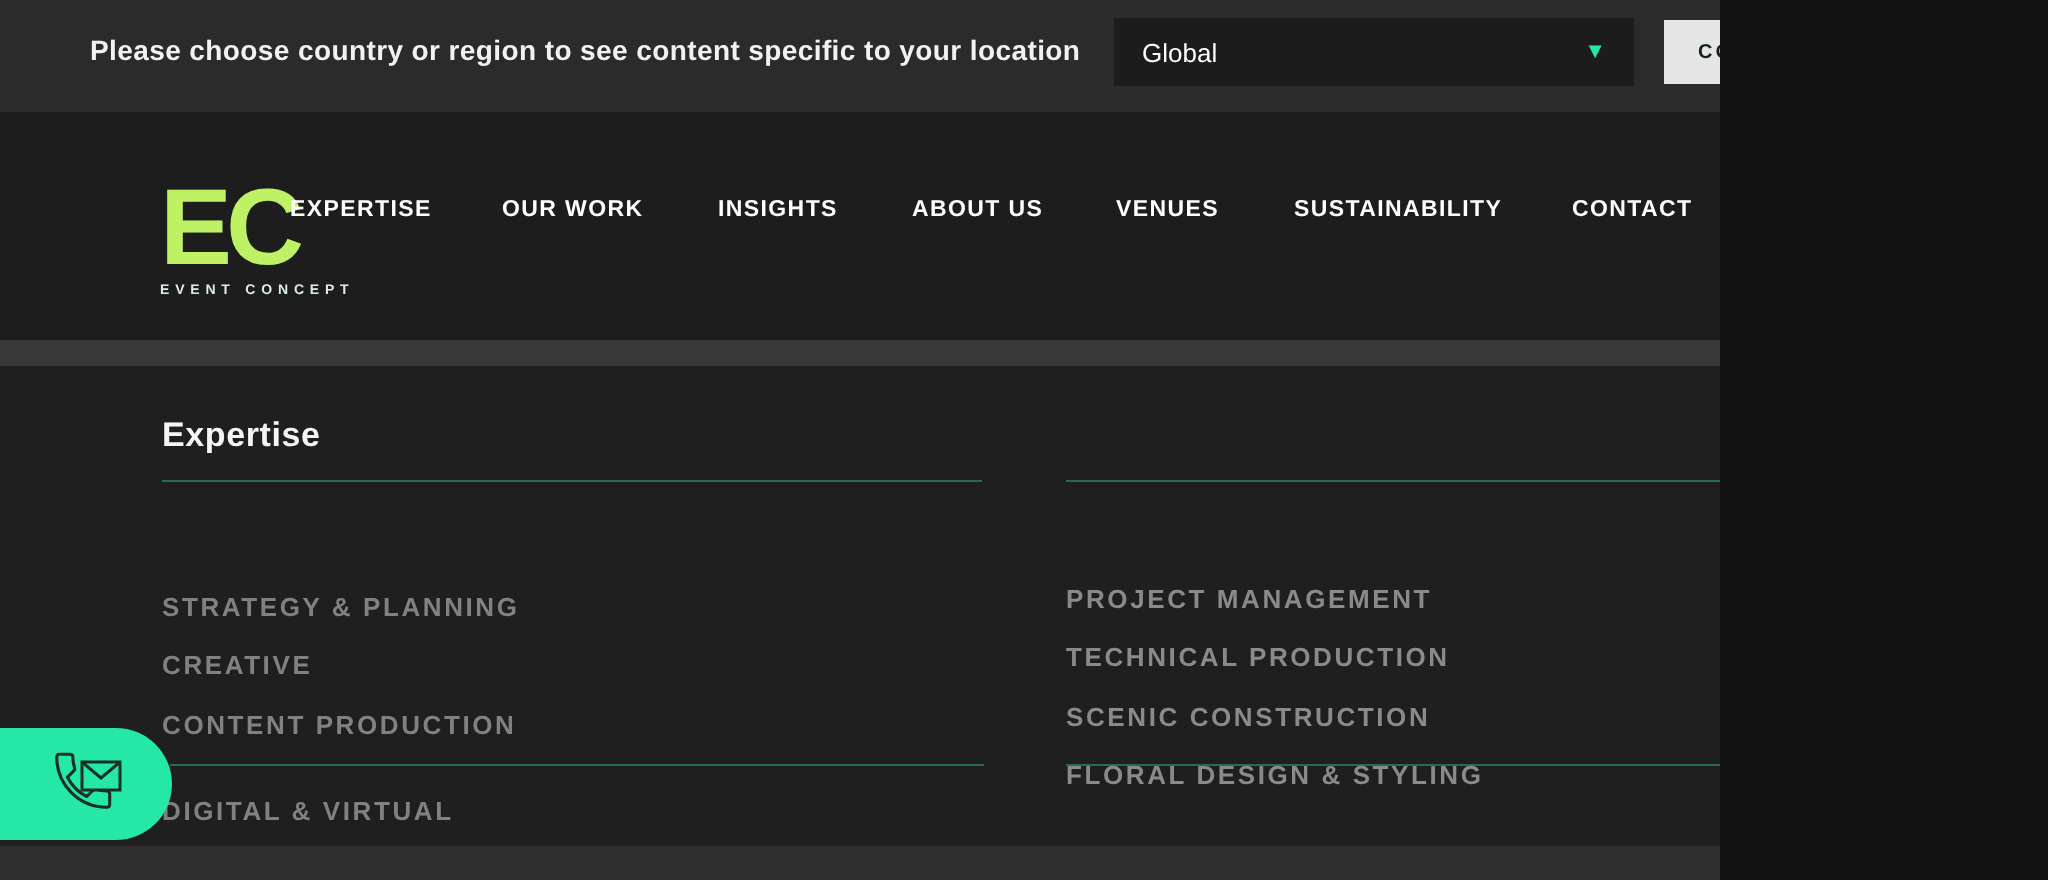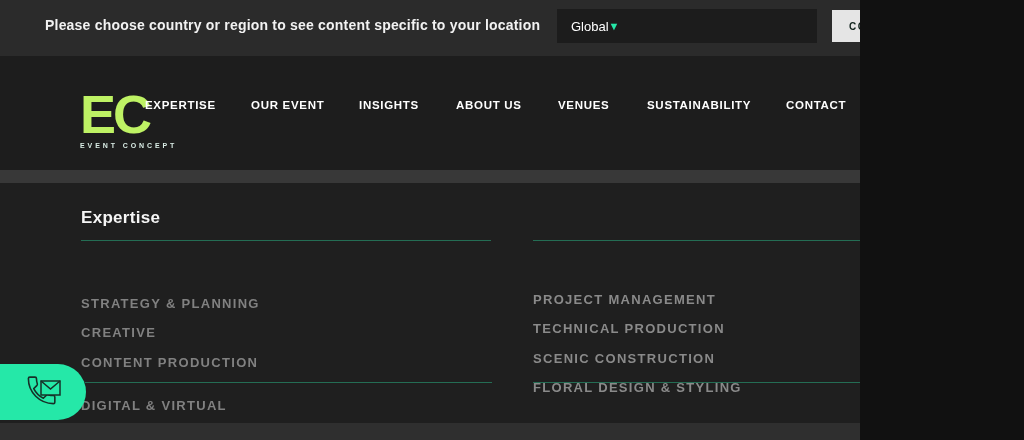--- a/index.html
+++ b/index.html
@@ -14,21 +14,21 @@
     position:absolute; left:0; top:0; width:1024px; height:56px;
     background:#2b2b2b;
   }
   .banner-msg {
     position:absolute; left:45px; top:17px;
     color:#f2f2f2; font-size:14px; font-weight:700; letter-spacing:.2px;
   }
   .region-select {
     position:absolute; left:557px; top:9px; width:260px; height:34px;
     background:#1c1c1c; display:flex; align-items:center;
-    justify-content:flex-start; padding:0 14px; cursor:pointer;
+    justify-content:space-between; padding:0 14px; cursor:pointer;
   }
   .region-select .val { color:#ffffff; font-size:13px; font-weight:400; }
   .region-select .arrow { color:#25e8a8; font-size:11px; }
   .continue-btn {
     position:absolute; left:832px; top:10px; width:99px; height:32px;
     background:#e5e5e5; border:none; color:#12241e;
     font-family:"Liberation Sans", sans-serif;
     font-size:10px; font-weight:700; letter-spacing:1.6px; cursor:pointer;
   }
   .banner-close {
@@ -117,21 +117,21 @@
     </div>
   </header>
 
   <nav class="navbar">
     <div class="logo">
       <div class="logo-ec">EC</div>
       <div class="logo-sub">EVENT CONCEPT</div>
     </div>
 
     <a class="nav-link" style="left:145px">EXPERTISE</a>
-    <a class="nav-link" style="left:251px">OUR EVENT</a>
+    <a class="nav-link" style="left:251px">OUR WORK</a>
     <a class="nav-link" style="left:359px">INSIGHTS</a>
     <a class="nav-link" style="left:456px">ABOUT US</a>
     <a class="nav-link" style="left:558px">VENUES</a>
     <a class="nav-link" style="left:647px">SUSTAINABILITY</a>
     <a class="nav-link" style="left:786px">CONTACT</a>
 
     <div class="locale">
       <span>
         <svg width="17" height="11" viewBox="0 0 60 36">
           <rect width="60" height="36" fill="#1b2f6e"></rect>

